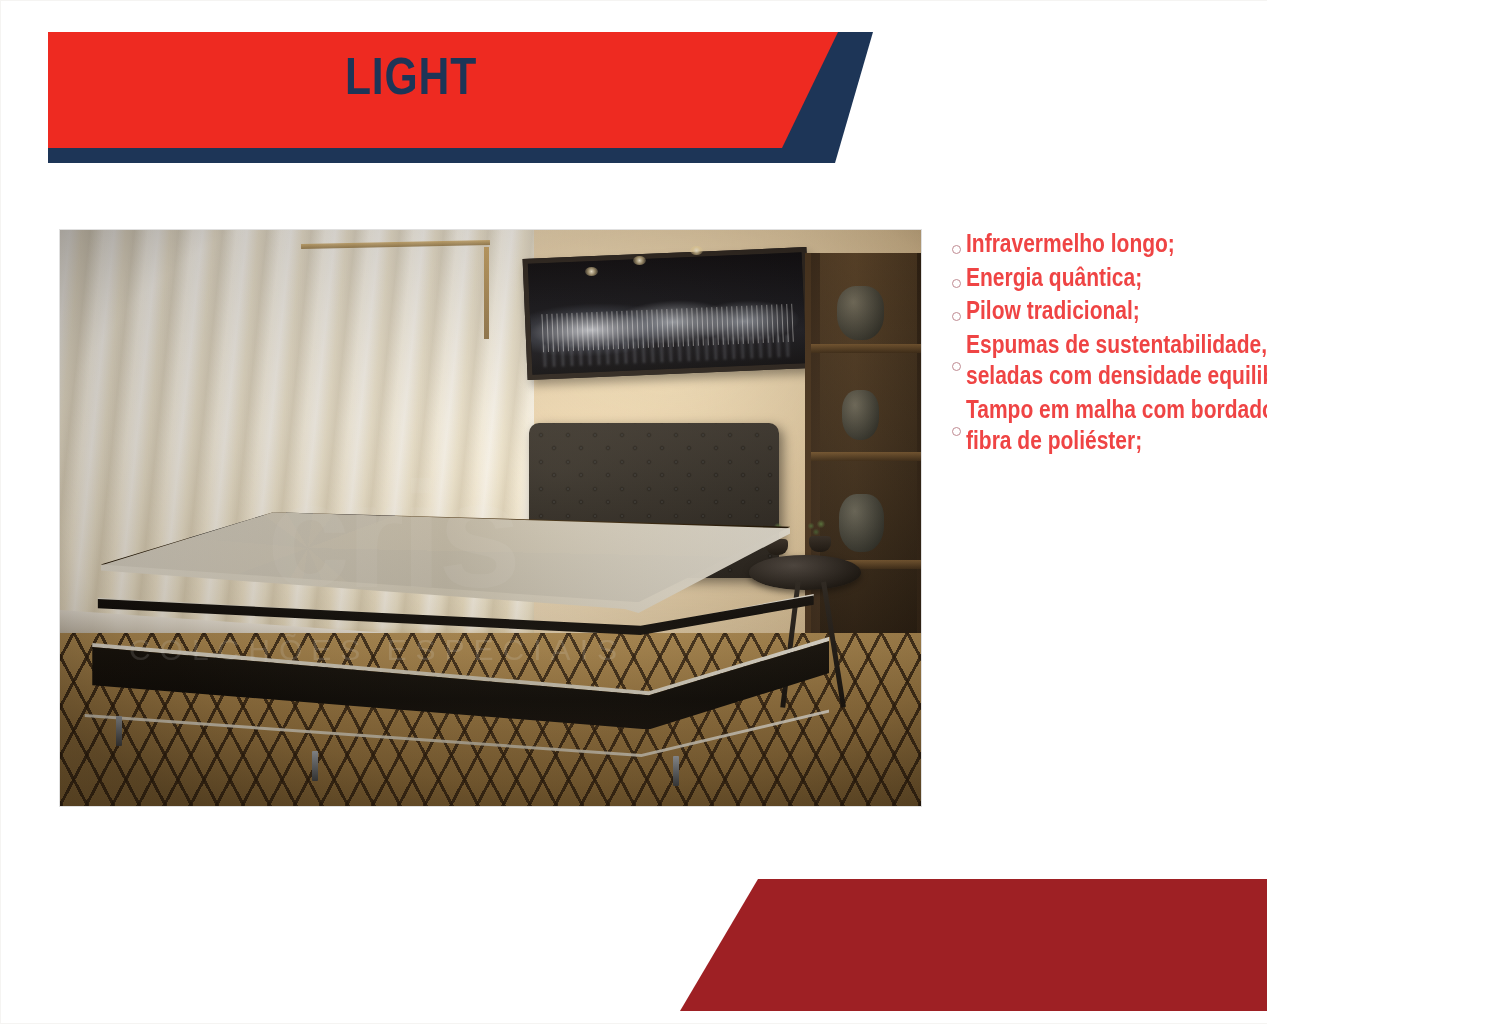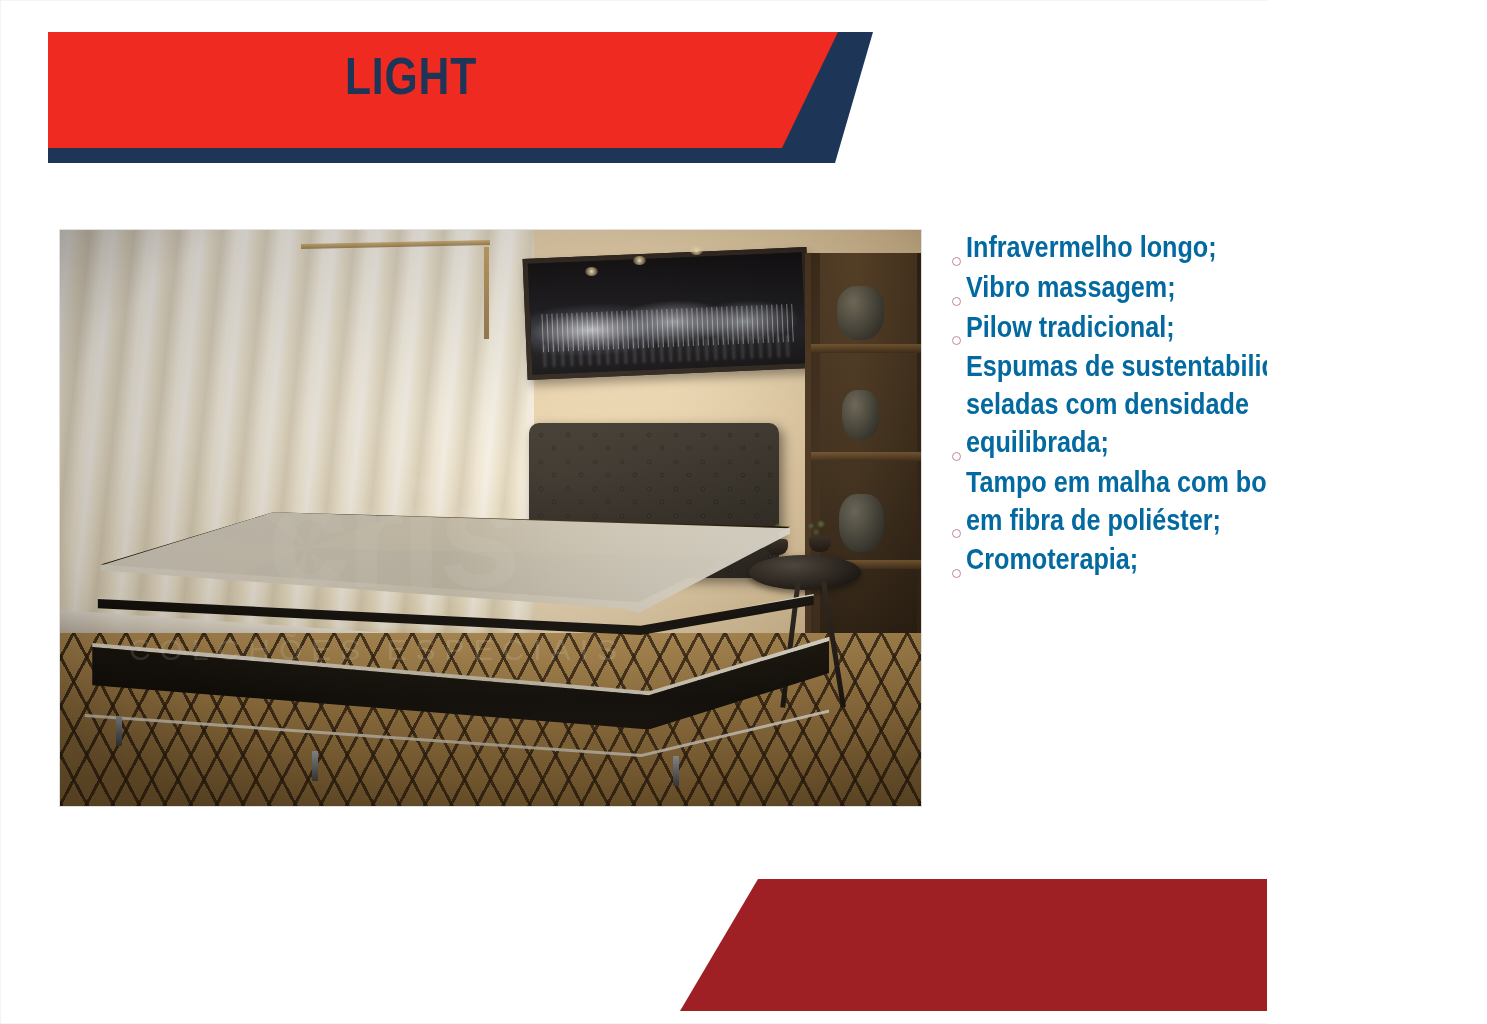--- a/index.html
+++ b/index.html
@@ -373,24 +373,24 @@
 
   
   .features {
     position: absolute;
     left: 952px;
     top: 228px;
     width: 470px;
   }
   .feature-item {
     display: flex;
-    align-items: flex-end;
-    color: #0369a1;
+    align-items: center;
+    color: #ef4444;
     font-family: "Liberation Sans Narrow", "Liberation Sans", sans-serif;
-    font-size: 30px;
+    font-size: 25px;
     font-weight: bold;
     line-height: 1.26;
     margin-bottom: 2px;
   }
   .feature-bullet {
     flex: 0 0 auto;
     width: 7px; height: 7px;
     border: 1.6px solid #c08b92;
     border-radius: 50%;
     margin-top: 12px;
@@ -493,37 +493,33 @@
     </div>
   </div>
 
   <div class="features">
     <div class="feature-item">
       <span class="feature-bullet"></span>
       <span class="feature-text">Infravermelho longo;</span>
     </div>
     <div class="feature-item">
       <span class="feature-bullet"></span>
-      <span class="feature-text">Vibro massagem;</span>
+      <span class="feature-text">Energia quântica;</span>
     </div>
     <div class="feature-item">
       <span class="feature-bullet"></span>
       <span class="feature-text">Pilow tradicional;</span>
     </div>
     <div class="feature-item">
       <span class="feature-bullet"></span>
       <span class="feature-text">Espumas de sustentabilidade, seladas com densidade equilibrada;</span>
     </div>
     <div class="feature-item">
       <span class="feature-bullet"></span>
       <span class="feature-text">Tampo em malha com bordado em fibra de poliéster;</span>
-    </div>
-    <div class="feature-item">
-      <span class="feature-bullet"></span>
-      <span class="feature-text">Cromoterapia;</span>
     </div>
   </div>
 
   <div class="bottom-shape">
     <svg width="827" height="154" viewBox="0 0 827 154" xmlns="http://www.w3.org/2000/svg">
       <polygon points="98,9 827,9 827,141 20,141" fill="#9e2024"></polygon>
     </svg>
   </div>
 
 </div>

